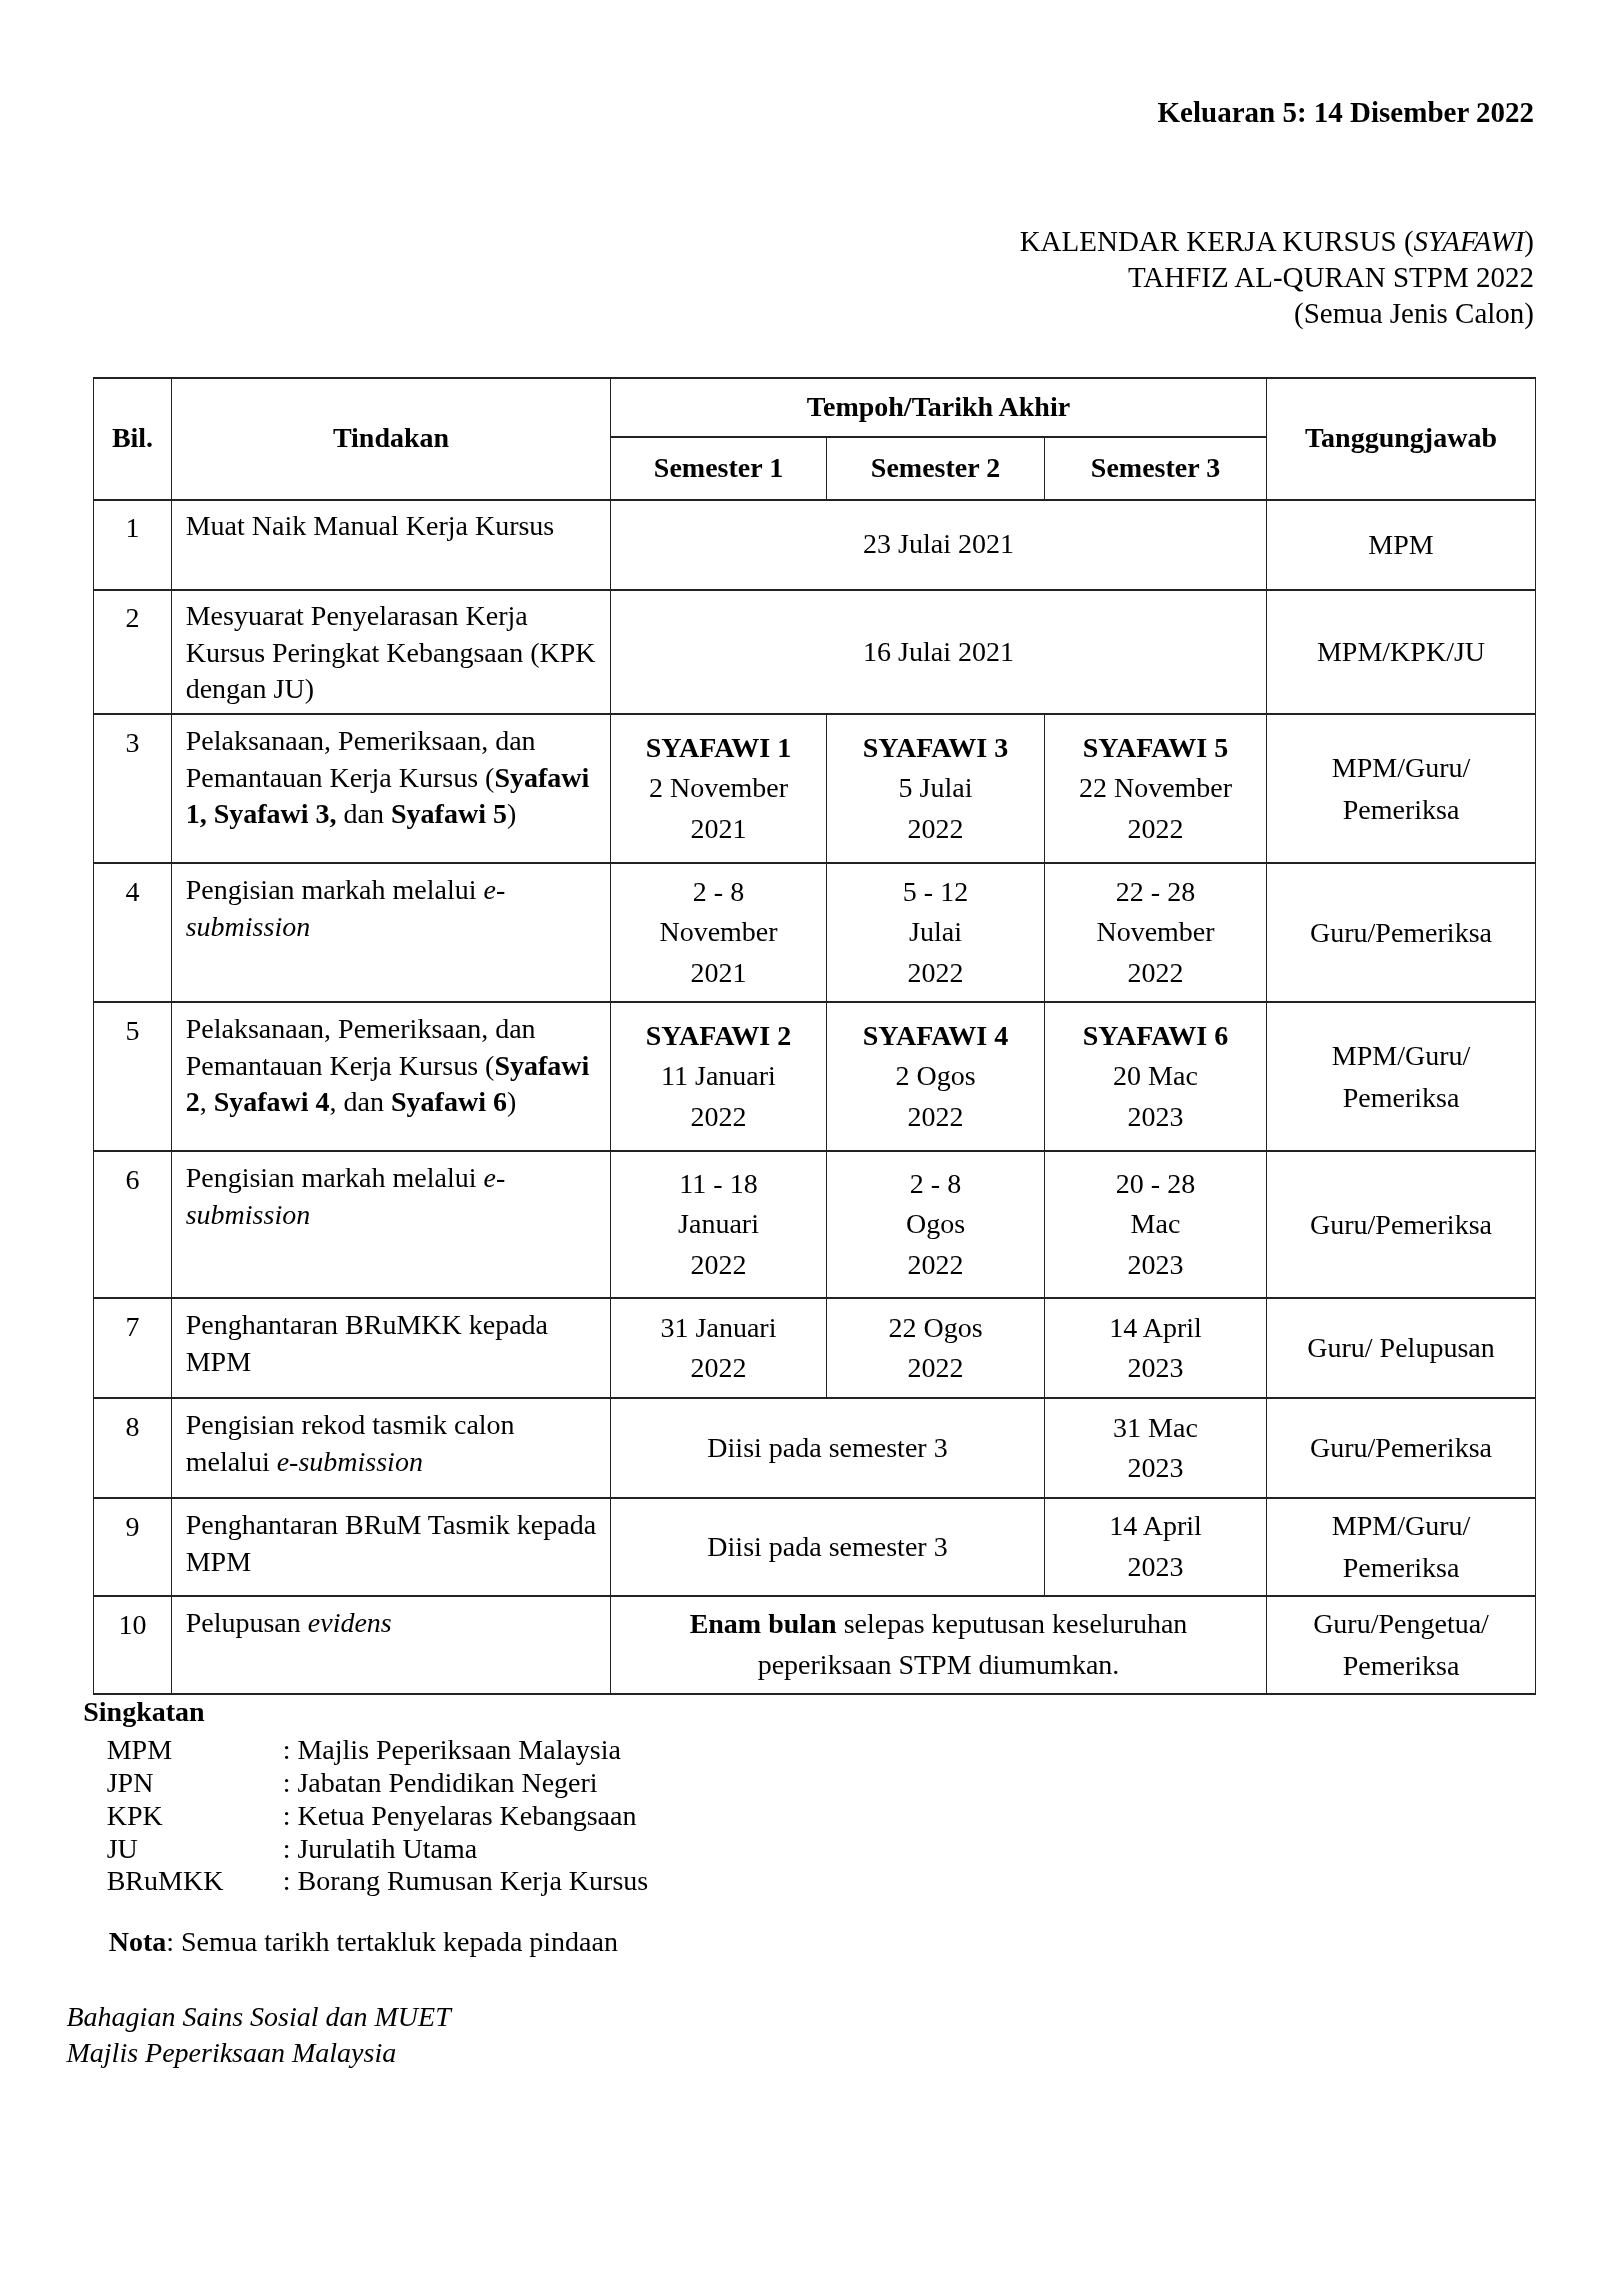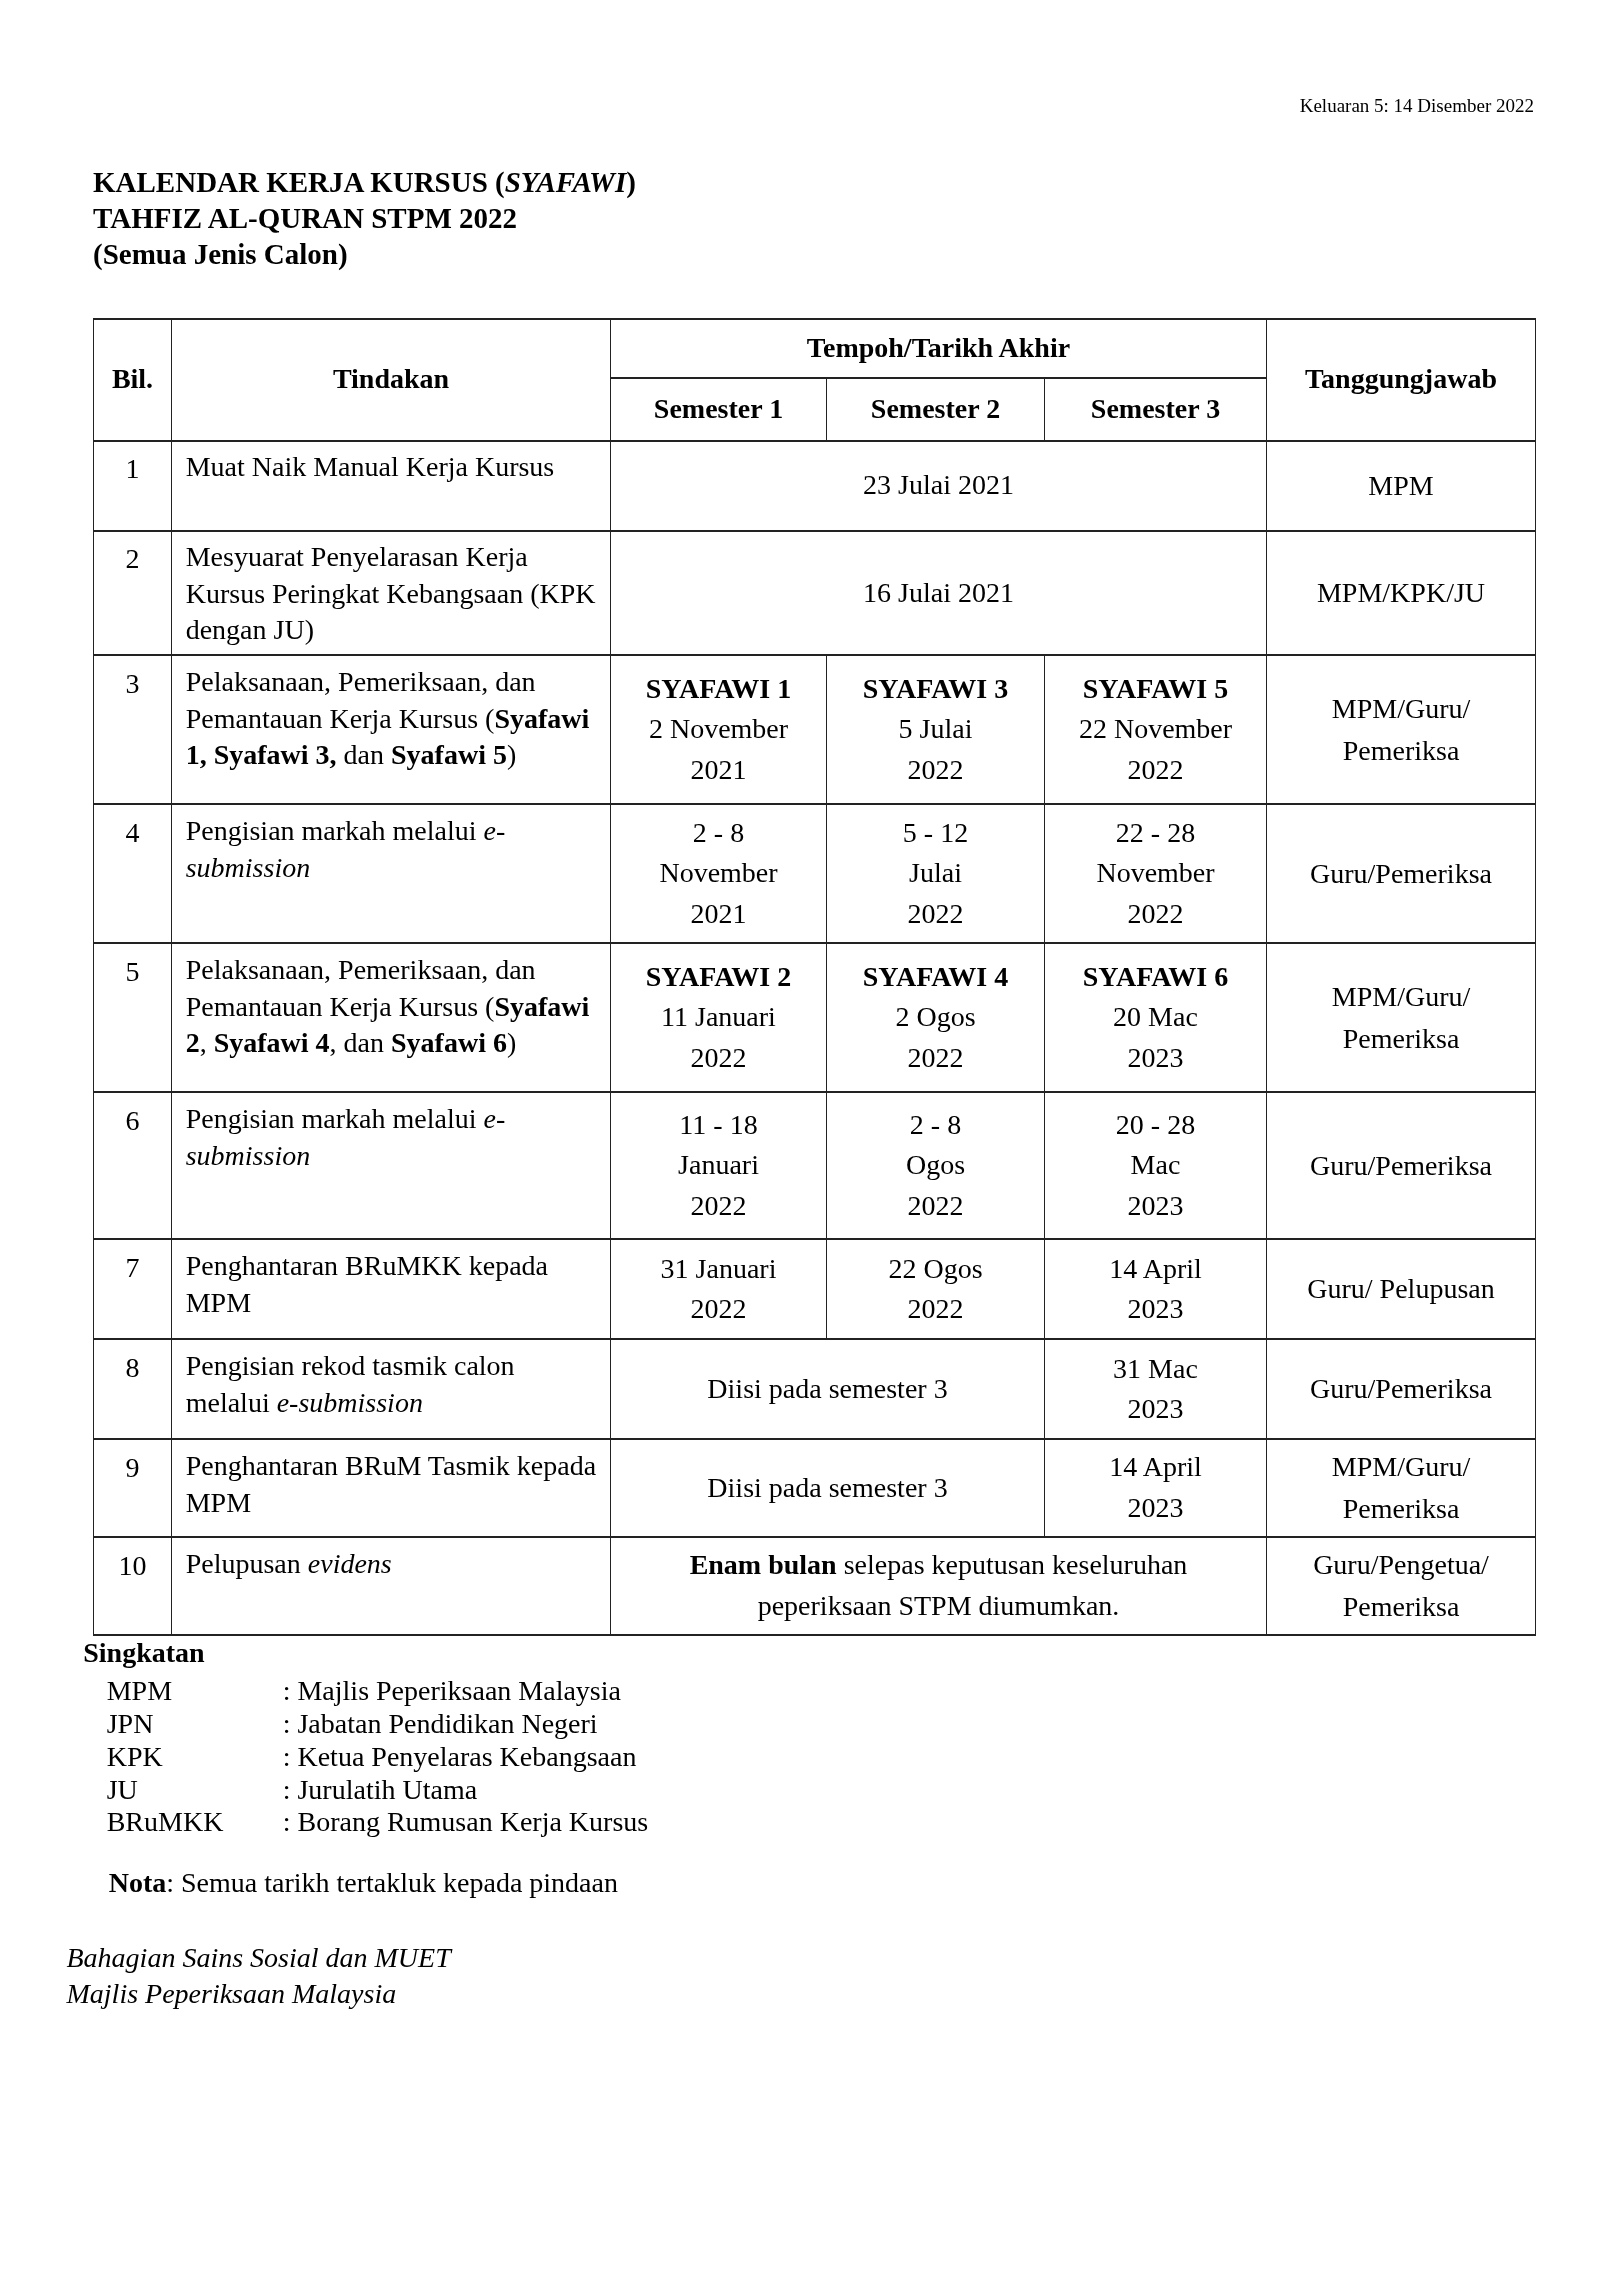--- a/index.html
+++ b/index.html
@@ -7,28 +7,28 @@
     box-sizing: border-box;
     width: 1621px;
     height: 2293px;
     padding: 95px 87px 0 93px;
     font-family: "Liberation Serif", serif;
     color: #000000;
     background: #ffffff;
   }
   .issue-line {
     text-align: right;
+    font-weight: 700;
+    font-size: 29px;
+    line-height: 1.2;
+  }
+  .title-block {
+    margin-top: 93px;
+    text-align: right;
     font-weight: 400;
-    font-size: 19px;
-    line-height: 1.2;
-  }
-  .title-block {
-    margin-top: 46px;
-    text-align: left;
-    font-weight: 700;
     font-size: 29px;
     line-height: 1.25;
   }
   table.schedule {
     border-collapse: collapse;
     margin-top: 45px;
     width: 1441px;
     table-layout: fixed;
   }
   .schedule th, .schedule td {

